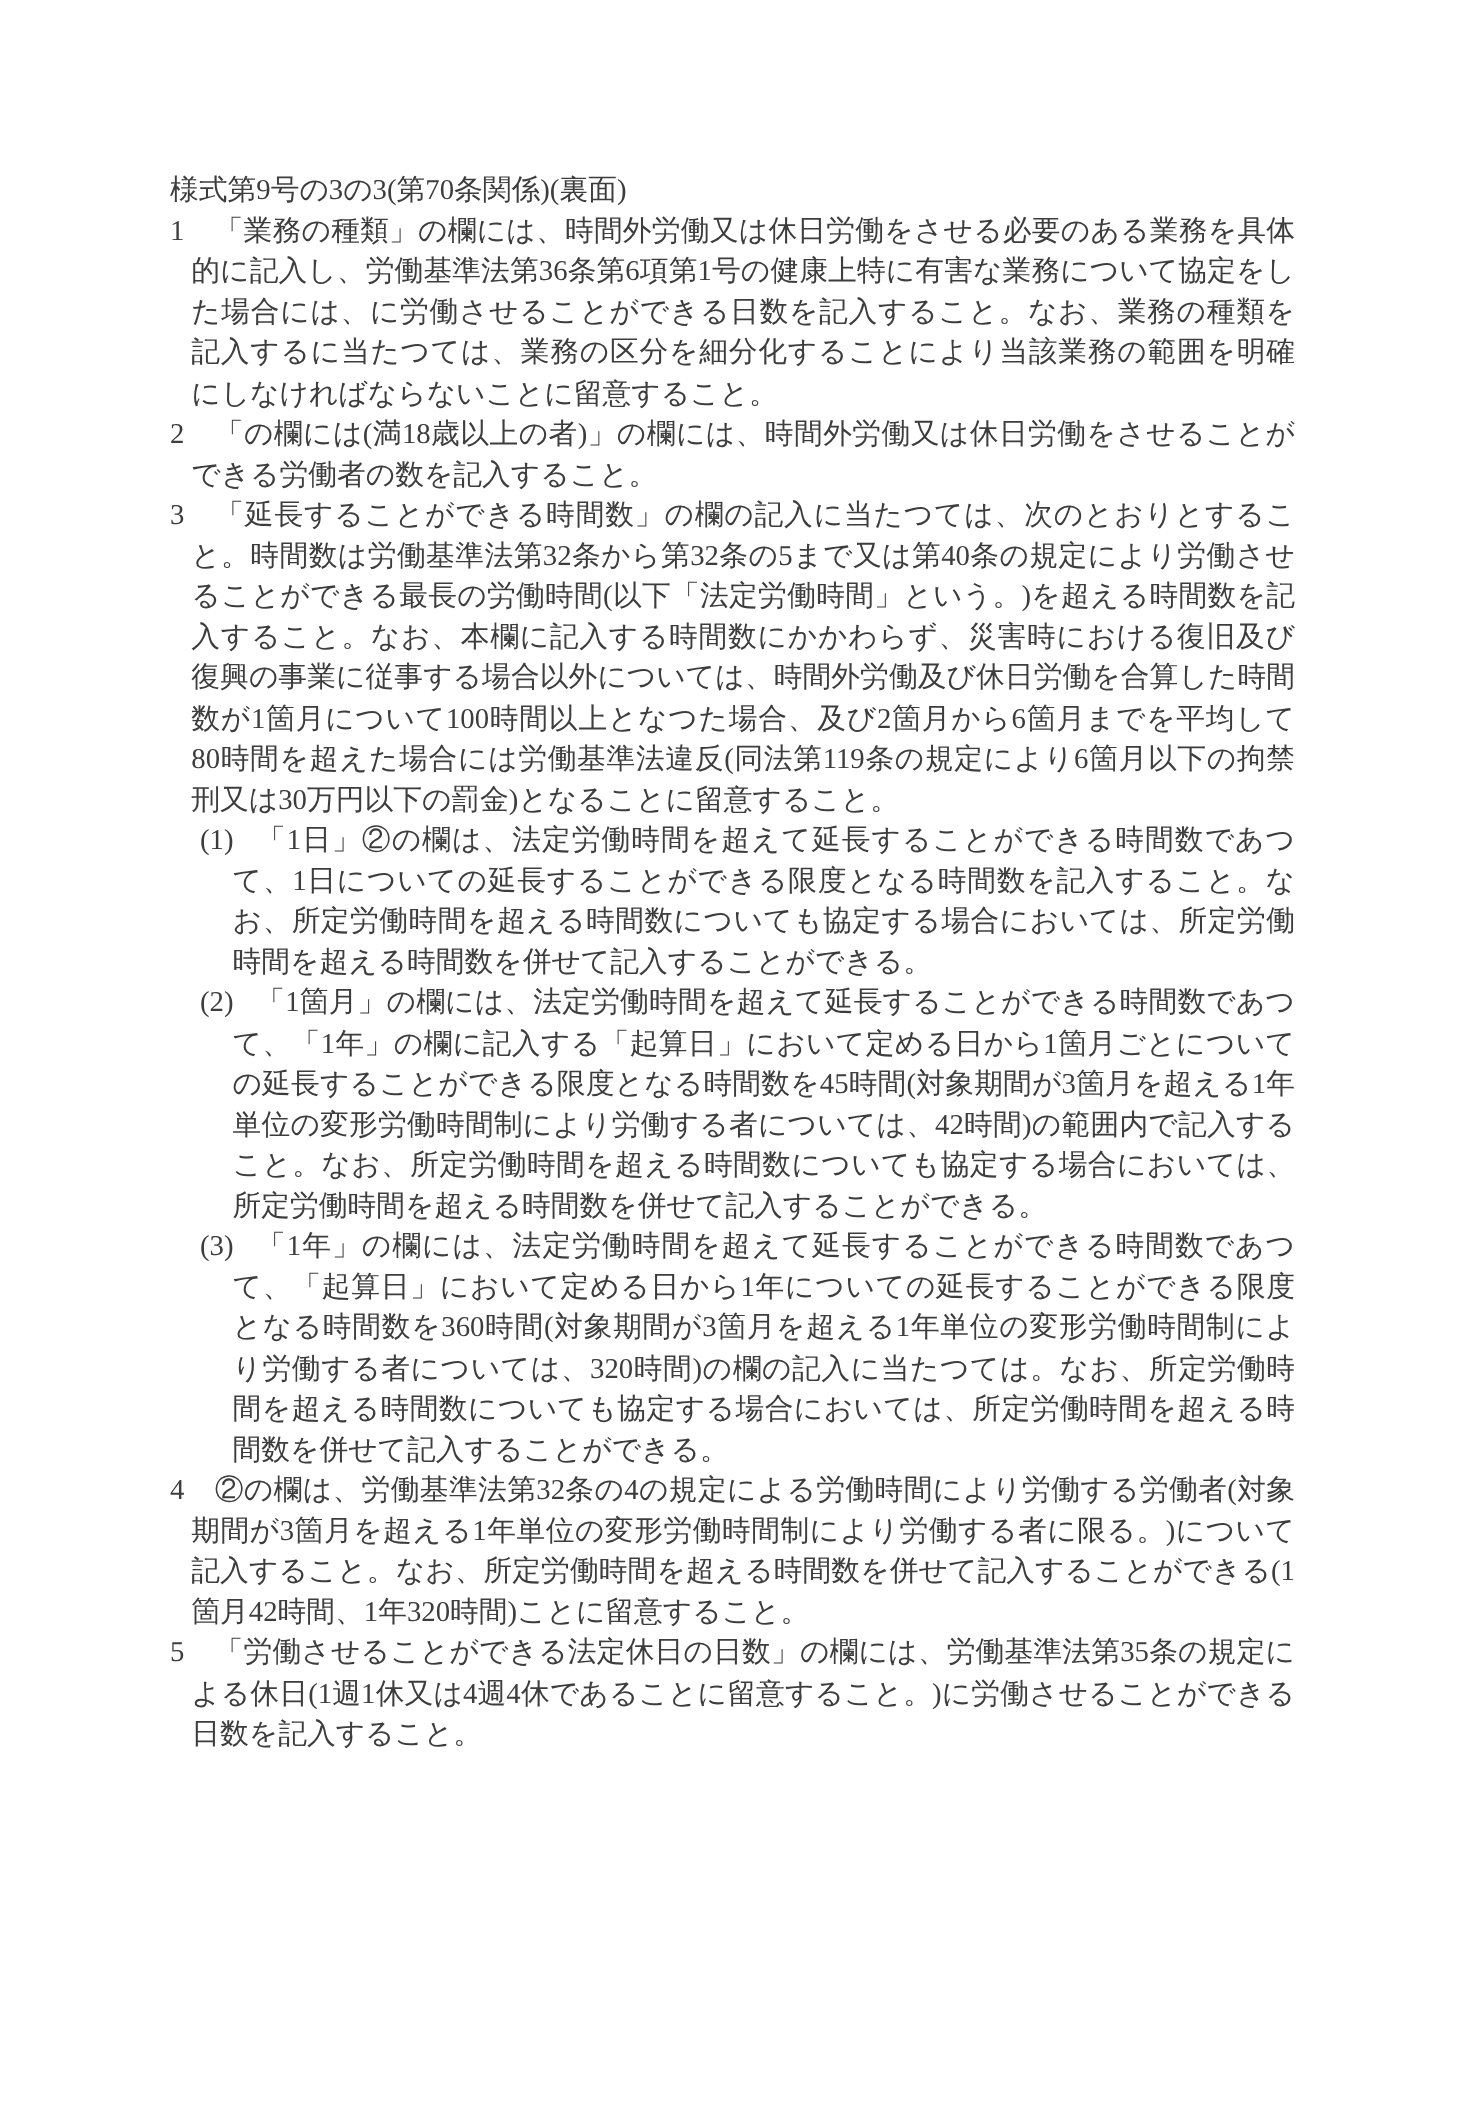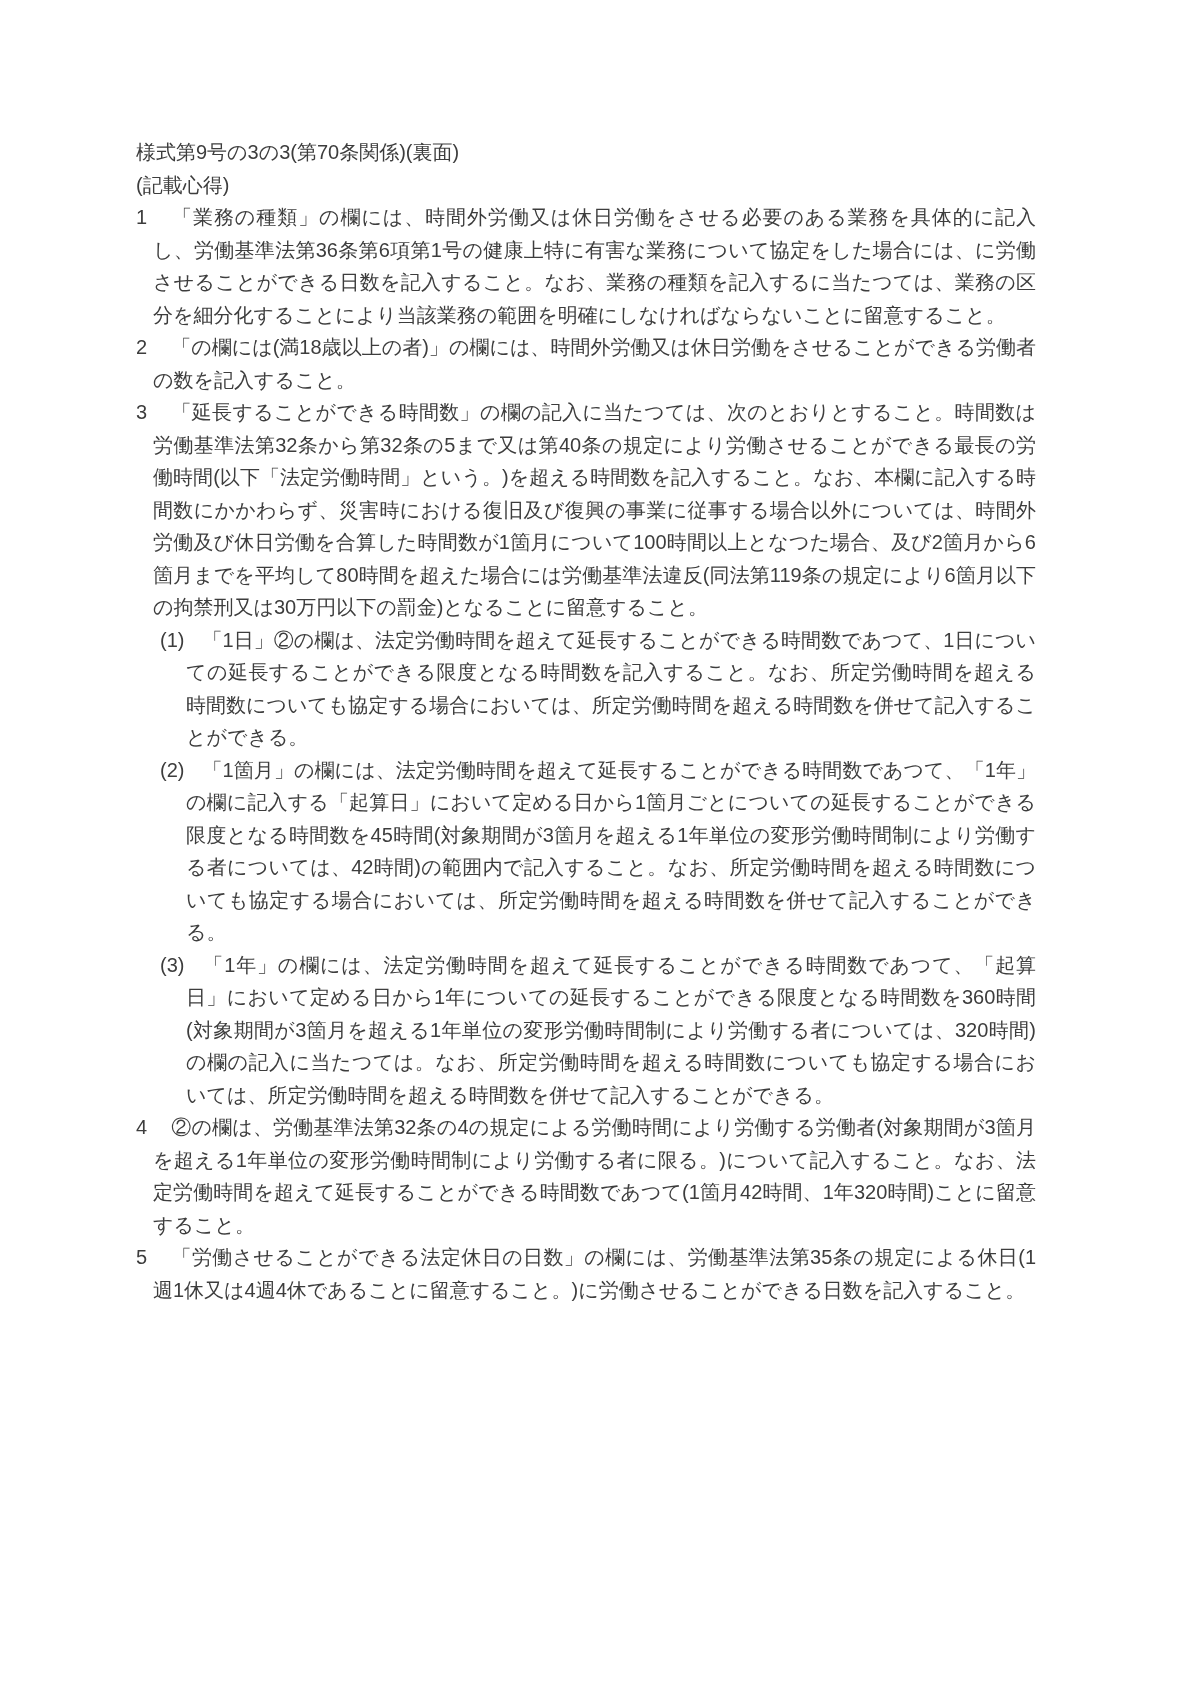--- a/index.html
+++ b/index.html
@@ -10,22 +10,22 @@
   body {
     width: 1181px;
     min-height: 1695px;
     box-sizing: border-box;
   }
   .page {
     box-sizing: border-box;
     width: 1171px;
     min-height: 1695px;
     padding: 136px 135px 60px 136px;
-    font-family: Liberation Sans, sans-serif;
-    font-size: 20px;
+    font-family: Liberation Serif, serif;
+    font-size: 23px;
     line-height: 32.5px;
     color: #3d3d3d;
     text-align: justify;
   }
   .doc-title,
   .doc-subtitle {
     white-space: nowrap;
   }
   .item {
     padding-left: 17px;
@@ -43,31 +43,30 @@
     margin-right: 18px;
   }
 </style>
 </head>
 <body>
 
 <div class="page">
 
   <div class="doc-title">様式第9号の3の3(第70条関係)(裏面)</div>
 
-  <div class="doc-subtitle">(記載心得)</div>
 
   <div class="item"><span class="num">1</span><span class="txt">「業務の種類」の欄には、時間外労働又は休日労働をさせる必要のある業務を具体的に記入し、労働基準法第36条第6項第1号の健康上特に有害な業務について協定をした場合には、に労働させることができる日数を記入すること。なお、業務の種類を記入するに当たつては、業務の区分を細分化することにより当該業務の範囲を明確にしなければならないことに留意すること。</span></div>
 
   <div class="item"><span class="num">2</span><span class="txt">「の欄には(満18歳以上の者)」の欄には、時間外労働又は休日労働をさせることができる労働者の数を記入すること。</span></div>
 
   <div class="item"><span class="num">3</span><span class="txt">「延長することができる時間数」の欄の記入に当たつては、次のとおりとすること。時間数は労働基準法第32条から第32条の5まで又は第40条の規定により労働させることができる最長の労働時間(以下「法定労働時間」という。)を超える時間数を記入すること。なお、本欄に記入する時間数にかかわらず、災害時における復旧及び復興の事業に従事する場合以外については、時間外労働及び休日労働を合算した時間数が1箇月について100時間以上となつた場合、及び2箇月から6箇月までを平均して80時間を超えた場合には労働基準法違反(同法第119条の規定により6箇月以下の拘禁刑又は30万円以下の罰金)となることに留意すること。</span></div>
 
   <div class="subitem"><span class="num">(1)</span><span class="txt">「1日」②の欄は、法定労働時間を超えて延長することができる時間数であつて、1日についての延長することができる限度となる時間数を記入すること。なお、所定労働時間を超える時間数についても協定する場合においては、所定労働時間を超える時間数を併せて記入することができる。</span></div>
 
   <div class="subitem"><span class="num">(2)</span><span class="txt">「1箇月」の欄には、法定労働時間を超えて延長することができる時間数であつて、「1年」の欄に記入する「起算日」において定める日から1箇月ごとについての延長することができる限度となる時間数を45時間(対象期間が3箇月を超える1年単位の変形労働時間制により労働する者については、42時間)の範囲内で記入すること。なお、所定労働時間を超える時間数についても協定する場合においては、所定労働時間を超える時間数を併せて記入することができる。</span></div>
 
   <div class="subitem"><span class="num">(3)</span><span class="txt">「1年」の欄には、法定労働時間を超えて延長することができる時間数であつて、「起算日」において定める日から1年についての延長することができる限度となる時間数を360時間(対象期間が3箇月を超える1年単位の変形労働時間制により労働する者については、320時間)の欄の記入に当たつては。なお、所定労働時間を超える時間数についても協定する場合においては、所定労働時間を超える時間数を併せて記入することができる。</span></div>
 
-  <div class="item"><span class="num">4</span><span class="txt">②の欄は、労働基準法第32条の4の規定による労働時間により労働する労働者(対象期間が3箇月を超える1年単位の変形労働時間制により労働する者に限る。)について記入すること。なお、法定労働時間を超えて延長することができる時間数であつて(1箇月42時間、1年320時間)ことに留意すること。</span></div>
+  <div class="item"><span class="num">4</span><span class="txt">②の欄は、労働基準法第32条の4の規定による労働時間により労働する労働者(対象期間が3箇月を超える1年単位の変形労働時間制により労働する者に限る。)について記入すること。なお、所定労働時間を超える時間数を併せて記入することができる(1箇月42時間、1年320時間)ことに留意すること。</span></div>
 
   <div class="item"><span class="num">5</span><span class="txt">「労働させることができる法定休日の日数」の欄には、労働基準法第35条の規定による休日(1週1休又は4週4休であることに留意すること。)に労働させることができる日数を記入すること。</span></div>
 
 </div>
 
 </body></html>

